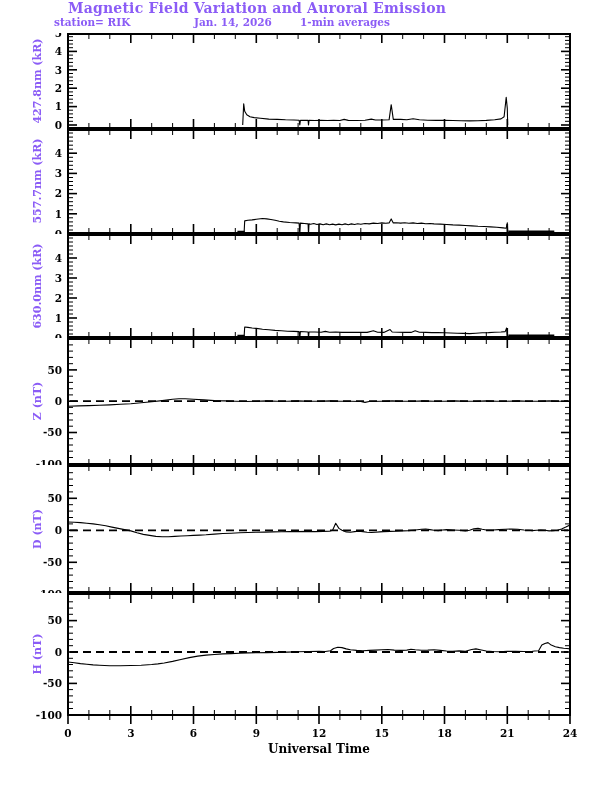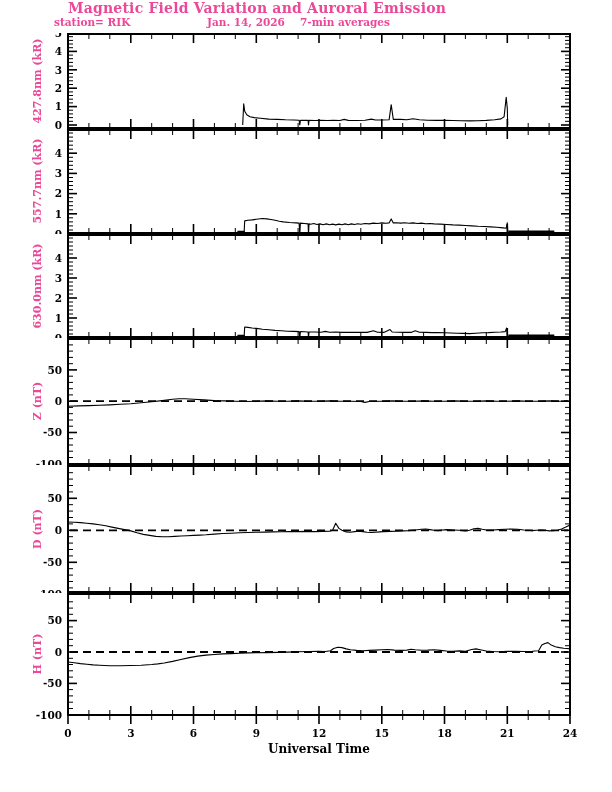--- a/index.html
+++ b/index.html
@@ -1,35 +1,35 @@
 <!DOCTYPE html>
 <html><head>
 <meta charset="utf-8">
 <style>
   html,body{margin:0;padding:0;background:#fff;}
   #figure{position:relative;width:612px;height:792px;background:#ffffff;
-          font-family:"DejaVu Serif", serif;color:#ec4899;overflow:hidden;}
+          font-family:"DejaVu Serif", serif;color:#8b5cf6;overflow:hidden;}
   .title{position:absolute;left:68px;top:0px;font-size:14px;font-weight:bold;letter-spacing:.2px;white-space:nowrap;}
   .sub{position:absolute;top:16px;font-size:10.5px;font-weight:bold;white-space:nowrap;}
   .ylab{position:absolute;left:37px;transform:translate(-50%,-50%) rotate(-90deg);
         transform-origin:center;font-size:11px;font-weight:bold;white-space:nowrap;}
   .panel{position:absolute;left:0;}
   .panel svg{display:block;}
   text{font-family:"DejaVu Serif",serif;font-weight:bold;fill:#000;}
   .tick{font-size:10.5px;}
   .xlabel{font-size:12px;}
 </style>
 </head>
 <body>
 
 <div id="figure">
   <div class="title">Magnetic Field Variation and Auroral Emission</div>
   <div class="sub" style="left:54px">station= RIK</div>
-  <div class="sub" style="left:207px">Jan. 14, 2026</div>
-  <div class="sub" style="left:300px">7-min averages</div>
+  <div class="sub" style="left:194px">Jan. 14, 2026</div>
+  <div class="sub" style="left:300px">1-min averages</div>
 
   <div class="ylab" style="top:81px">427.8nm (kR)</div>
   <div class="ylab" style="top:181px">557.7nm (kR)</div>
   <div class="ylab" style="top:286px">630.0nm (kR)</div>
   <div class="ylab" style="top:401px">Z (nT)</div>
   <div class="ylab" style="top:529px">D (nT)</div>
   <div class="ylab" style="top:654px">H (nT)</div>
 
   <div class="panel" style="top: 33px;">
       <svg width="612" height="96">

